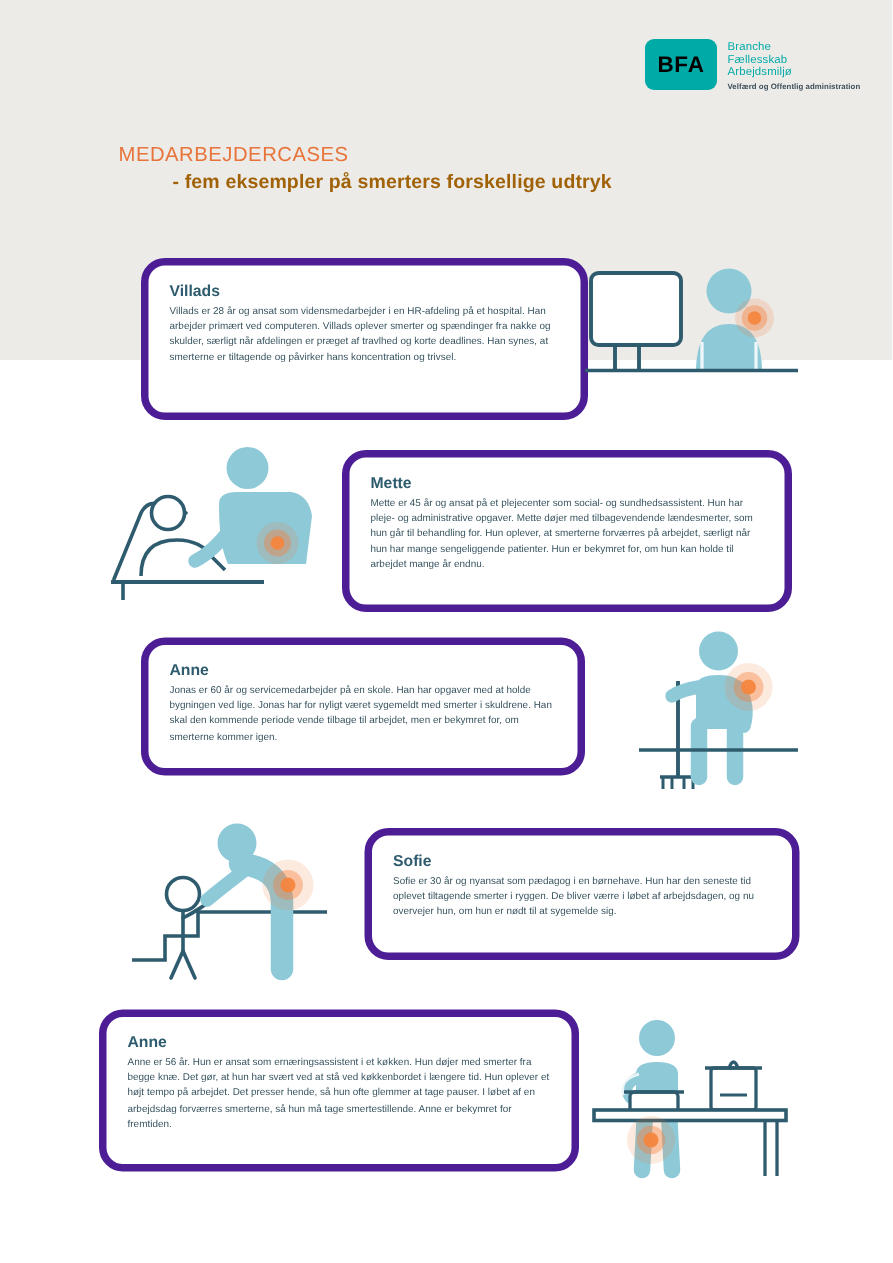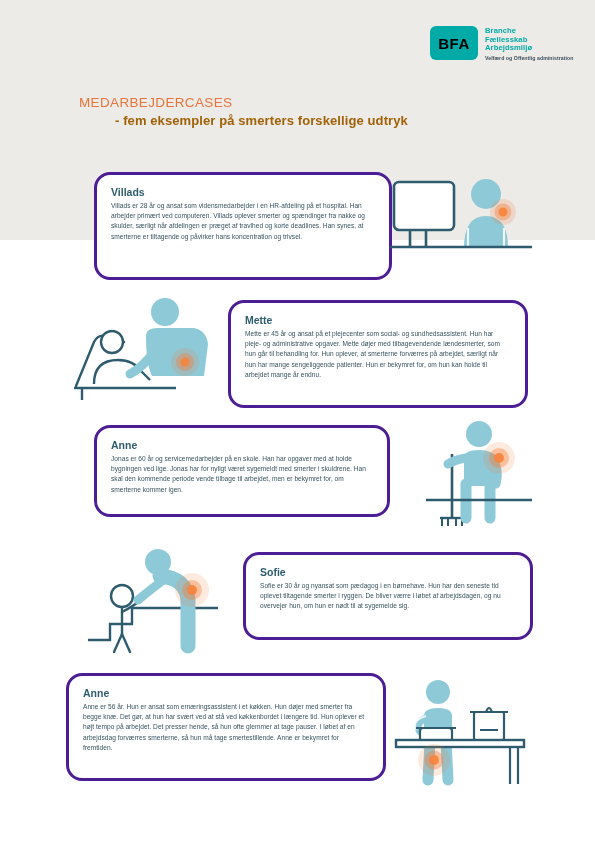--- a/index.html
+++ b/index.html
@@ -27,21 +27,21 @@
     display:flex; align-items:flex-start; gap:7px;
   }
   .logo-mark {
     width:48px; height:34px; border-radius:6px;
     background:#00aaa7;
     display:flex; align-items:center; justify-content:center;
     color:#000000; font-weight:bold; font-size:15px; letter-spacing:.5px;
   }
   .logo-text { padding-top:1px; }
   .logo-line {
-    color:#00aaa7; font-weight:bold; font-size:7.6px;
+    color:#00aaa7; font-weight:normal; font-size:7.6px;
     line-height:8.6px; letter-spacing:.1px;
   }
   .logo-sub {
     color:#3d4f5c; font-weight:bold; font-size:5.2px;
     margin-top:2.5px; letter-spacing:.05px;
   }
 
   
   .heading { position:absolute; left:79px; top:95px; }
   .heading .h1 {
@@ -50,21 +50,21 @@
   }
   .heading .h2 {
     color:#a16207; font-size:13px; font-weight:bold;
     margin-top:3px; letter-spacing:.1px;margin-left:36px;
   }
 
   
   .card {
     position:absolute;
     background:#ffffff;
-    border:3px solid #4c1d95;
+    border:5px solid #4c1d95;
     border-radius:16px;
     padding:11px 14px 12px 14px;
   }
   .card .name {
     color:#2e5c6e; font-size:10.5px; font-weight:bold;
     margin-bottom:3px;
   }
   .card .body {
     color:#37535f; font-size:6.6px; line-height:10.2px;
     letter-spacing:.02px;

